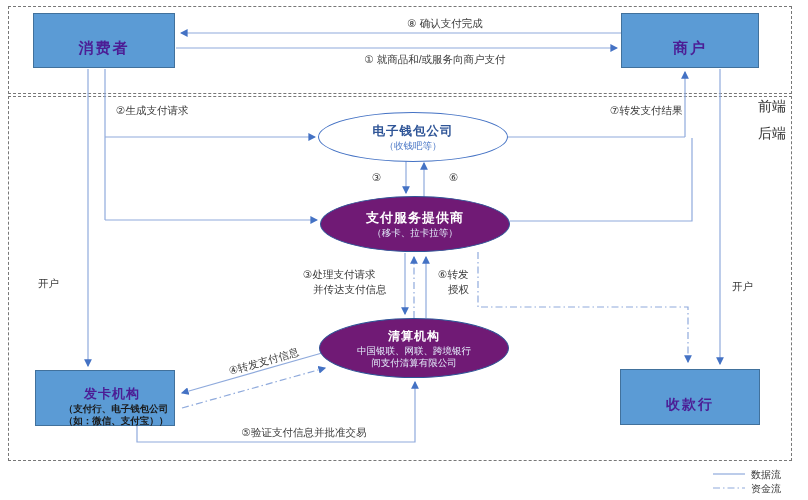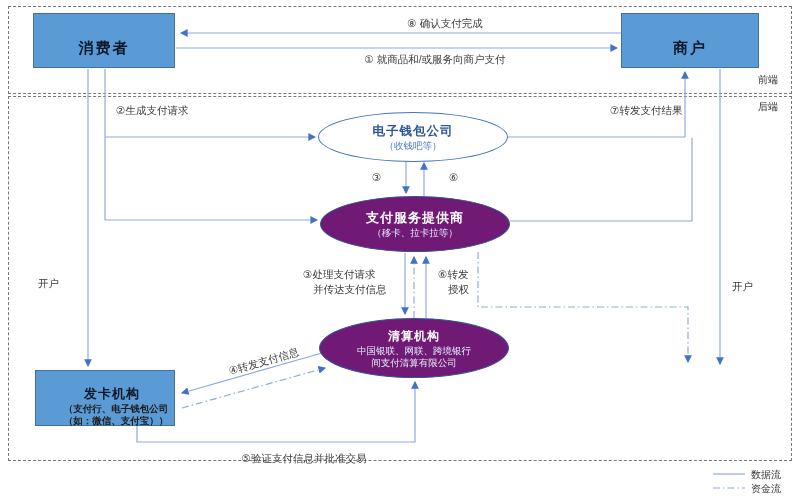--- a/index.html
+++ b/index.html
@@ -10,39 +10,39 @@
   }
   .region{position:absolute;border:1px dashed #777;background:transparent;}
   .region.frontend{left:8px;top:6px;width:782px;height:86px;}
   .region.backend{left:8px;top:96px;width:782px;height:363px;}
   svg.wires{position:absolute;left:0;top:0;width:808px;height:500px;}
   .box{
     position:absolute;background:#5B9BD5;border:1.5px solid #41719C;
     display:flex;flex-direction:column;align-items:center;justify-content:center;
     box-sizing:border-box;text-align:center;
   }
-  .box .t{font-weight:bold;color:#0f172a;font-size:15px;letter-spacing:2px;margin-top:16px;}
+  .box .t{font-weight:bold;color:#4c1d95;font-size:15px;letter-spacing:2px;margin-top:16px;}
   .box .s{font-weight:bold;color:#1a1a1a;font-size:9.5px;line-height:12.5px;letter-spacing:0;margin-left:8px;}
   .ellipse{
     position:absolute;border-radius:50%;box-sizing:border-box;
     display:flex;flex-direction:column;align-items:center;justify-content:center;
     text-align:center;
   }
   .ellipse.light{background:#ffffff;border:1.5px solid #4472C4;}
   .ellipse.dark{background:#701a75;border:1.5px solid #2F5597;}
   .ellipse .t{font-weight:bold;font-size:13px;letter-spacing:1px;}
   .ellipse .s{font-size:9.5px;line-height:12px;}
   .ellipse.light .t{color:#2F5597;}
   .ellipse.light .s{color:#4472C4;}
   .ellipse.dark .t{color:#ffffff;}
   .ellipse.dark .s{color:#E3ECFA;}
   .lbl{position:absolute;font-size:10.5px;color:#3a3a3a;white-space:nowrap;}
   .lbl.c{text-align:center;}
   .lbl.rot{transform:rotate(-16deg);transform-origin:center;}
-  .side{position:absolute;font-size:10px;color:#333;}
+  .side{position:absolute;font-size:14px;color:#333;margin-top:25px;}
 </style>
 </head>
 <body>
 
 <div class="canvas">
 
   <div class="region frontend"></div>
   <div class="region backend"></div>
 
   <svg class="wires" viewBox="0 0 808 500">
@@ -111,33 +111,36 @@
     <div class="s">中国银联、网联、跨境银行</div>
     <div class="s">间支付清算有限公司</div>
   </div>
 
   <div class="box" style="left:35px;top:370px;width:140px;height:56px;padding-left:14px;">
     <div class="t" style="font-size:13px;letter-spacing:1px;">发卡机构</div>
     <div class="s">（支付行、电子钱包公司</div>
     <div class="s">（如：微信、支付宝））</div>
   </div>
 
+  <div class="box" style="left:620px;top:369px;width:140px;height:56px;">
+    <div class="t" style="font-size:14px;">收款行</div>
+  </div>
 
   <div class="lbl c" style="left:350px;top:17px;width:190px;">⑧ 确认支付完成</div>
   <div class="lbl c" style="left:330px;top:53px;width:210px;">① 就商品和/或服务向商户支付</div>
   <div class="lbl" style="left:116px;top:104px;">②生成支付请求</div>
   <div class="lbl" style="left:610px;top:104px;">⑦转发支付结果</div>
   <div class="lbl" style="left:372px;top:171px;">③</div>
   <div class="lbl" style="left:449px;top:171px;">⑥</div>
   <div class="lbl" style="left:303px;top:268px;">③处理支付请求</div>
   <div class="lbl" style="left:313px;top:283px;">并传达支付信息</div>
   <div class="lbl" style="left:438px;top:268px;">⑥转发</div>
   <div class="lbl" style="left:448px;top:283px;">授权</div>
   <div class="lbl rot c" style="left:199px;top:355px;width:130px;">④转发支付信息</div>
-  <div class="lbl c" style="left:214px;top:452px;width:180px;">⑤验证支付信息并批准交易</div>
+  <div class="lbl c" style="left:214px;top:426px;width:180px;">⑤验证支付信息并批准交易</div>
   <div class="lbl" style="left:38px;top:277px;">开户</div>
   <div class="lbl" style="left:732px;top:280px;">开户</div>
 
   <div class="side" style="left:758px;top:73px;">前端</div>
   <div class="side" style="left:758px;top:100px;font-family:Liberation Mono, monospace;">后端</div>
 
   <div class="lbl" style="left:751px;top:468px;font-size:10px;">数据流</div>
   <div class="lbl" style="left:751px;top:482px;font-size:10px;">资金流</div>
 
 </div>

